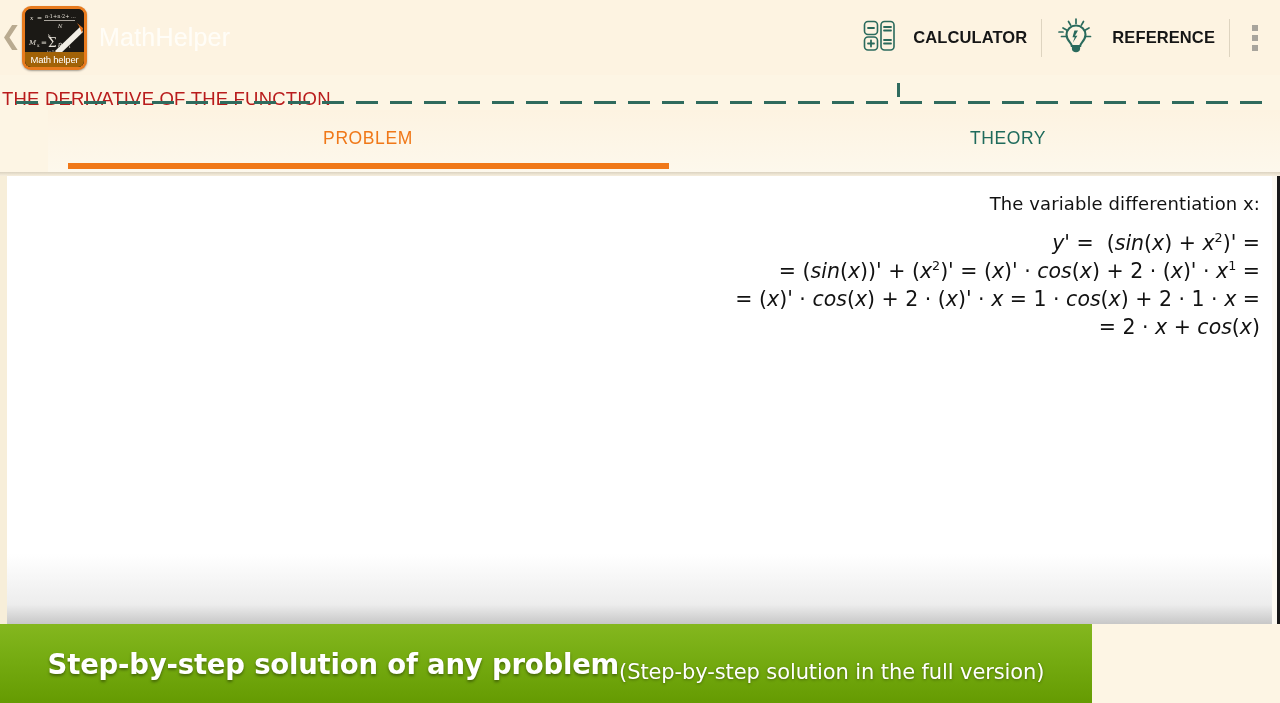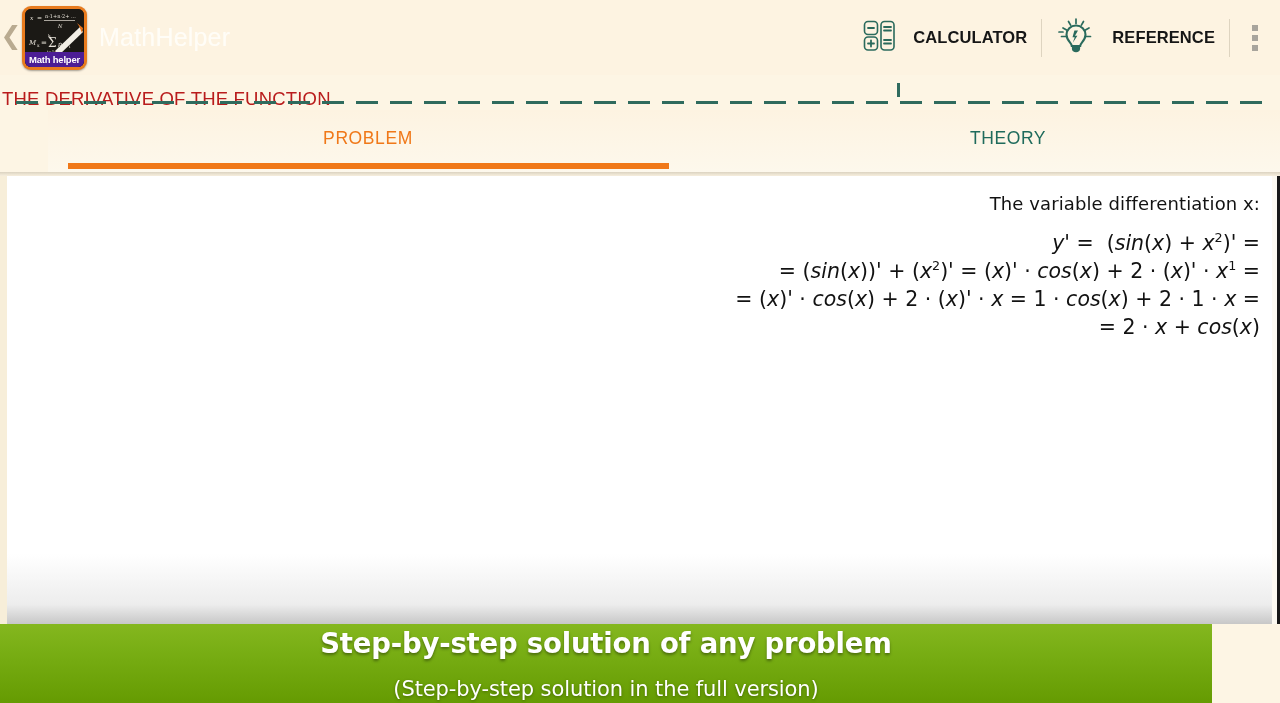--- a/index.html
+++ b/index.html
@@ -60,25 +60,25 @@
     width: 59px; height: 58px;
     border-radius: 6px;
     background: #1e1c18;
     overflow: hidden;
   }
   .app-logo .board svg { display: block; }
   .app-logo .tag {
     position: absolute;
     left: 3px; bottom: 3px;
     width: 59px; height: 15px;
-    background: #4c1d95;
+    background: #a16207;
     border-radius: 0 0 6px 6px;
     color: #ffffff;
     font-size: 9.5px;
-    font-weight: bold;
+    font-weight: normal;
     line-height: 15px;
     text-align: center;
     letter-spacing: -0.2px;
     font-family: "Liberation Sans", sans-serif;
   }
 
   .app-title {
     margin-left: 12px;
     font-size: 25px;
     color: #fffdf7;
@@ -246,24 +246,24 @@
   sup {
     font-size: .62em;
     vertical-align: super;
     line-height: 0;
   }
 
   
   .banner {
     position: absolute;
     left: 0; bottom: 0;
-    width: 1212px; height: 79px;
+    width: 1092px; height: 79px;
     background: linear-gradient(to bottom, #84b71f 0%, #76ac12 42%, #659b02 100%);
     display: flex;
-    flex-direction: column;
+    flex-direction: row;
     align-items: center;
     justify-content: center;
     cursor: pointer;
     overflow: hidden;
   }
   .banner-title {
     font-family: "DejaVu Sans", sans-serif;
     font-size: 27.5px;
     font-weight: bold;
     color: #ffffff;

